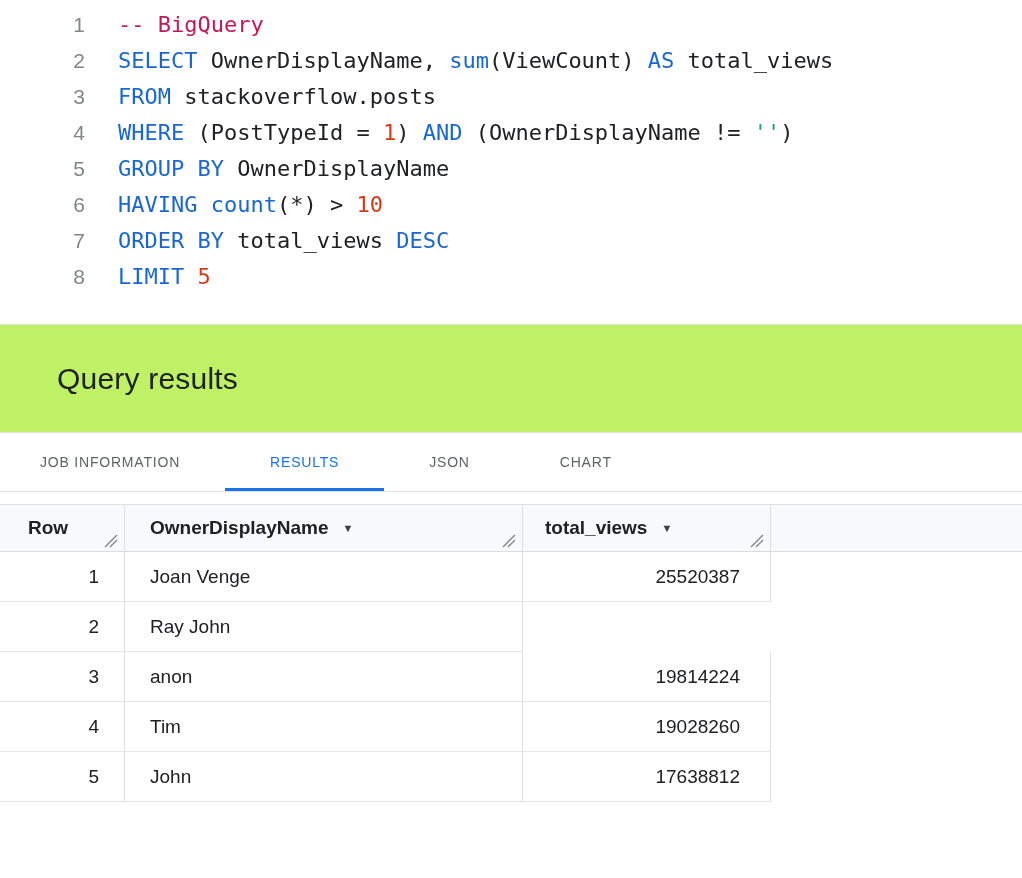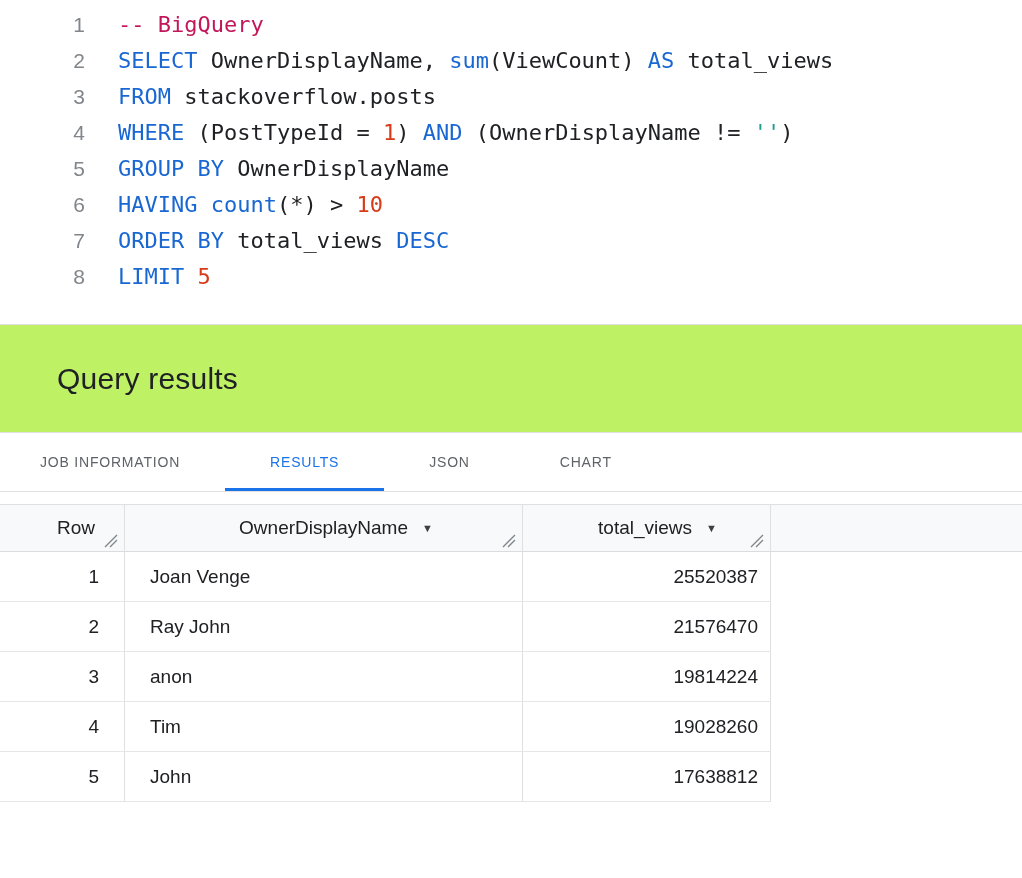--- a/index.html
+++ b/index.html
@@ -54,21 +54,21 @@
   .tab:first-child{padding-left:40px;}
   .tab.active{color:var(--accent);box-shadow:inset 0 -3px 0 var(--accent);}
 
   
   .results-table{margin-top:12px;}
   .thead,.trow{display:grid;grid-template-columns:125px 398px 248px 1fr;}
   .thead{height:48px;}
   .th{
     background:var(--header-bg);border-top:1px solid var(--border);
     border-bottom:1px solid #dadce0;position:relative;
-    display:flex;align-items:center;font-size:18px;font-weight:400;color:var(--text);justify-content:center;
+    display:flex;align-items:center;font-size:18px;font-weight:700;color:var(--text);
   }
   .c-row.th{padding-left:28px;}
   .c-owner.th{padding-left:25px;}
   .c-views.th{padding-left:22px;}
   .c-row,.c-owner,.c-views{border-right:1px solid var(--border);}
   .dd{
     margin-left:14px;font-size:11px;color:#3c4043;cursor:pointer;line-height:1;
   }
   .handle{
     position:absolute;right:5px;bottom:2px;width:16px;height:15px;cursor:col-resize;
@@ -76,21 +76,21 @@
   .handle svg{display:block;}
 
   .trow{height:50px;}
   .tcell{
     display:flex;align-items:center;font-size:19px;color:var(--text);
     overflow:hidden;white-space:nowrap;
   }
   .trow .c-row,.trow .c-owner,.trow .c-views{border-bottom:1px solid #e6e6e6;}
   .trow .c-row{justify-content:flex-end;padding-right:25px;}
   .trow .c-owner{padding-left:25px;}
-  .trow .c-views{justify-content:flex-end;padding-right:12px;}
+  .trow .c-views{justify-content:flex-end;padding-right:30px;}
 </style>
 </head>
 <body>
 
 <div class="page">
 
   <section class="editor" id="editor">
     <div id="editor-lines">
         <div class="code-line"><span class="line-number">1</span><span class="code-text"><span style="color: rgb(194, 24, 91);">-- BigQuery</span></span></div>
         <div class="code-line"><span class="line-number">2</span><span class="code-text"><span style="color: rgb(25, 103, 210);">SELECT</span><span style="color: rgb(32, 33, 36);"> OwnerDisplayName, </span><span style="color: rgb(25, 103, 210);">sum</span><span style="color: rgb(32, 33, 36);">(ViewCount) </span><span style="color: rgb(25, 103, 210);">AS</span><span style="color: rgb(32, 33, 36);"> total_views</span></span></div>
@@ -152,21 +152,20 @@
     <div id="table-body">
         <div class="trow">
           <div class="tcell c-row">1</div>
           <div class="tcell c-owner">Joan Venge</div>
           <div class="tcell c-views">25520387</div>
           <div class="tcell c-filler"></div>
         </div>
         <div class="trow">
           <div class="tcell c-row">2</div>
           <div class="tcell c-owner">Ray John</div>
-          <div class="tcell c-views">21576470</div>
           <div class="tcell c-filler"></div>
         </div>
         <div class="trow">
           <div class="tcell c-row">3</div>
           <div class="tcell c-owner">anon</div>
           <div class="tcell c-views">19814224</div>
           <div class="tcell c-filler"></div>
         </div>
         <div class="trow">
           <div class="tcell c-row">4</div>

